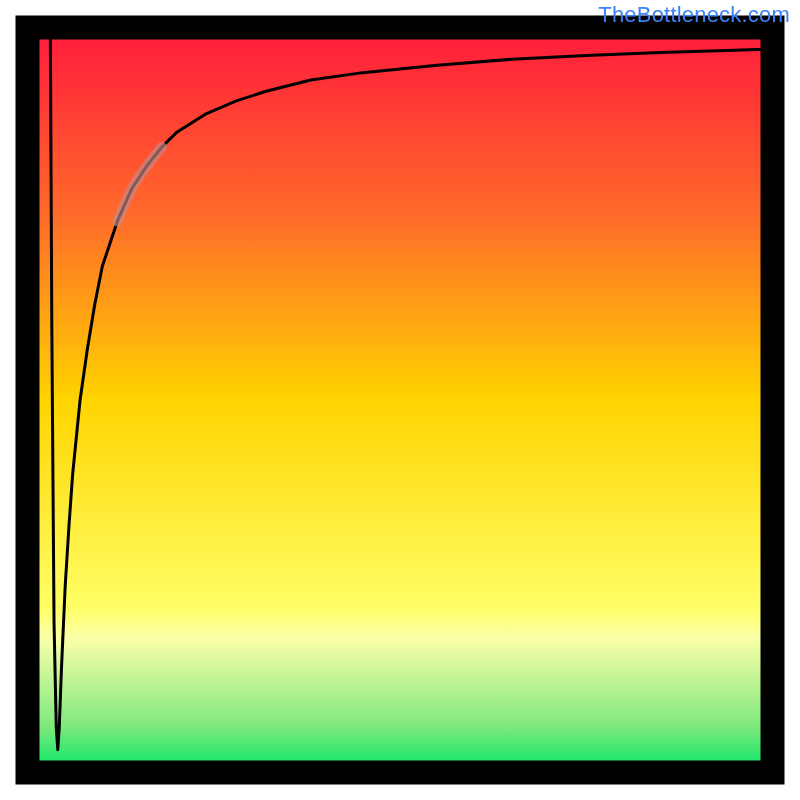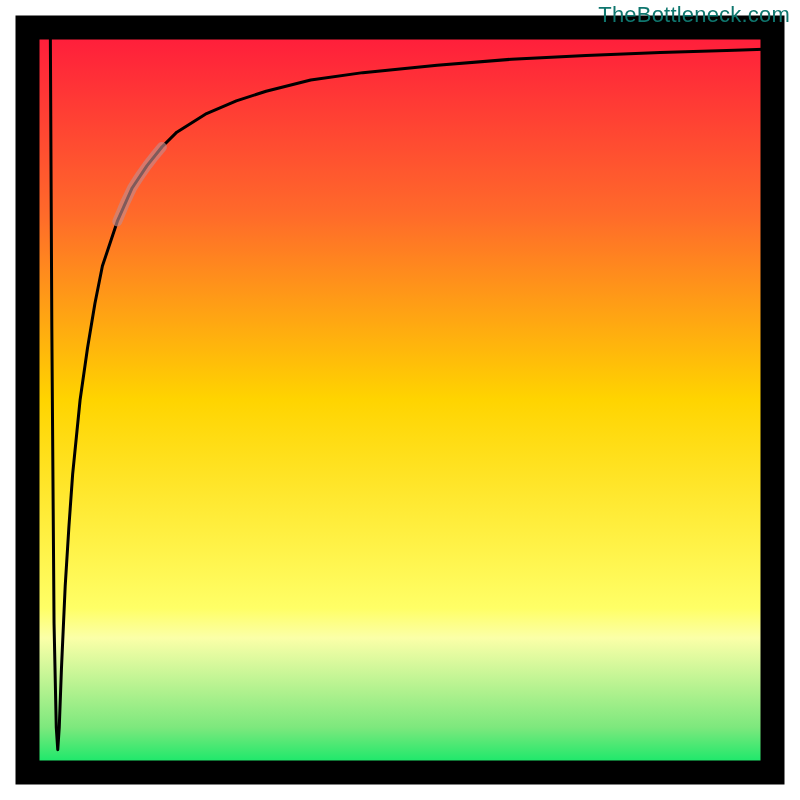--- a/index.html
+++ b/index.html
@@ -12,21 +12,21 @@
   }
   .wrap {
     position: relative;
     width: 800px;
     height: 800px;
   }
   .watermark {
     position: absolute;
     top: 2px;
     right: 10px;
-    color: #0f766e;
+    color: #3b82f6;
     font-size: 22px;
     font-weight: 500;
     letter-spacing: 0.2px;
     user-select: none;
   }
   svg {
     display: block;
   }
 </style>
 </head>

